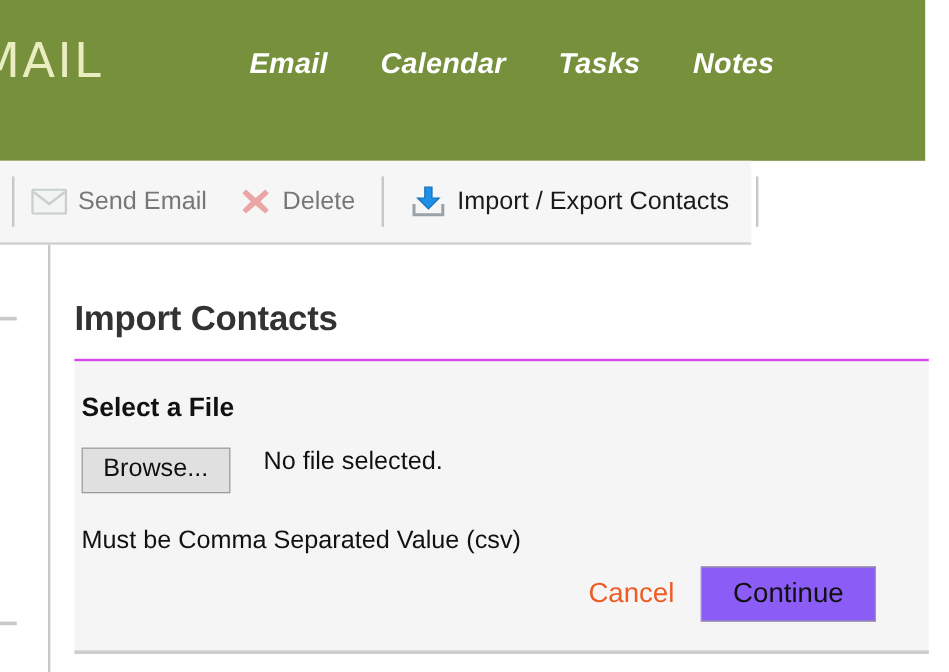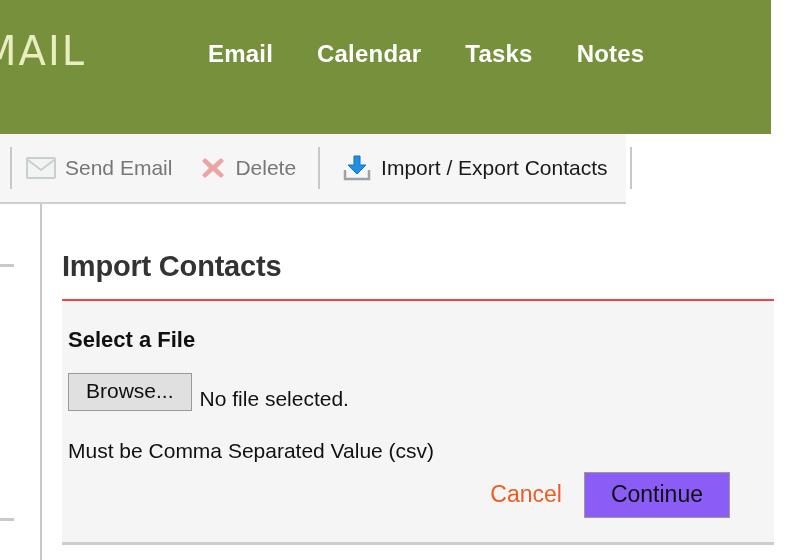--- a/index.html
+++ b/index.html
@@ -39,20 +39,21 @@
   .nav-tab {
     display: flex;
     align-items: center;
     padding: 0 22px;
     font-size: 24px;
     font-weight: bold;
     color: #ffffff;
     text-decoration: none;
     cursor: pointer;
     letter-spacing: 0.2px;
+    font-style: italic;
   }
   .nav-tab.active { background: #93a463; }
 
   
   #toolbar {
     position: absolute;
     left: 0; top: 134px;
     width: 626px; height: 70px;
     background: #f6f6f6;
     border-bottom: 2px solid #cfcfcf;
@@ -111,36 +112,36 @@
   }
   #page-title {
     font-size: 29px;
     font-weight: bold;
     color: #333333;
     letter-spacing: -0.2px;
     padding-bottom: 16px;
   }
   #file-panel {
     background: #f5f5f5;
-    border-top: 2px solid #ef4444;
+    border-top: 2px solid #d946ef;
     border-bottom: 3px solid #cdcdcd;
     padding: 26px 0 0 6px;
     height: 246px;
     position: relative;
   }
   #panel-heading {
     font-size: 22px;
     font-weight: bold;
     color: #111111;
     padding-left: 0;
   }
   #file-row {
     display: flex;
-    align-items: flex-end;
-    gap: 8px;
+    align-items: flex-start;
+    gap: 28px;
     margin-top: 20px;
   }
   #browse-button {
     background: #e0e0e0;
     border: 1px solid #9a9a9a;
     font-family: "Liberation Sans", sans-serif;
     font-size: 21px;
     color: #101010;
     padding: 5px 17px 7px 17px;
     cursor: pointer;

